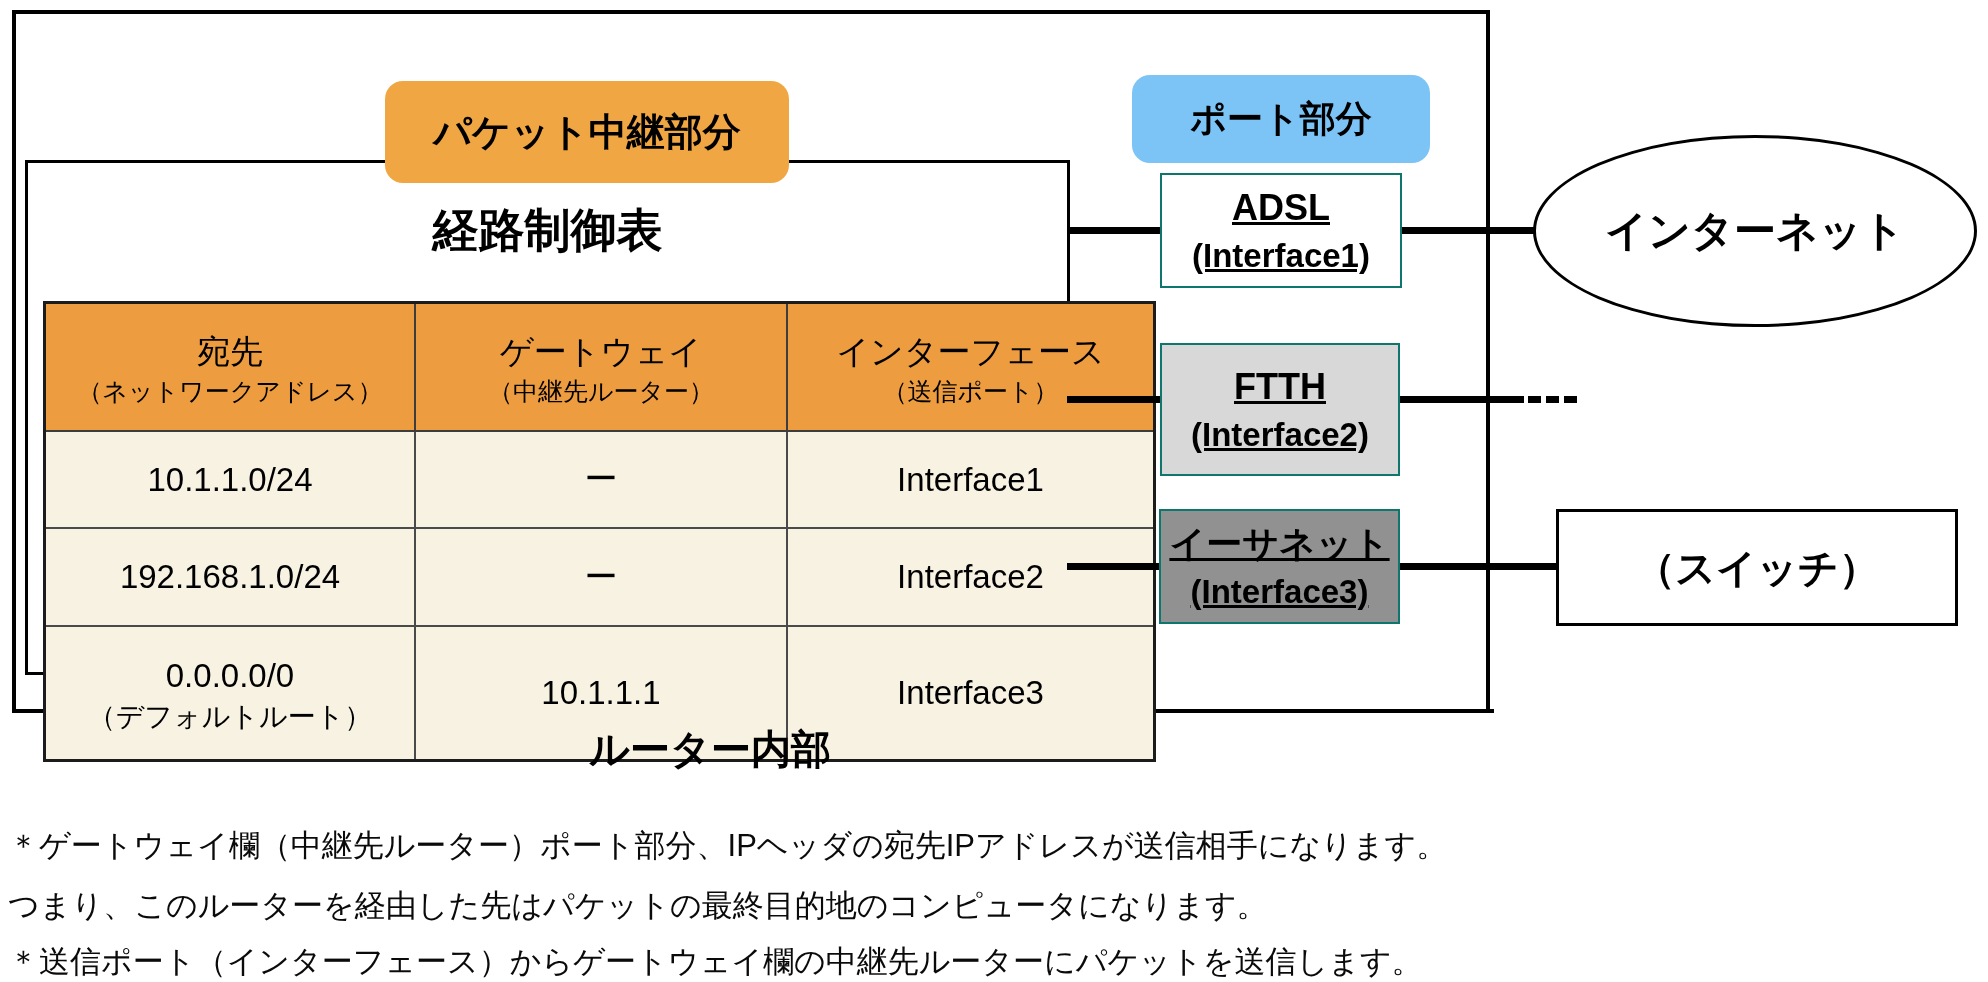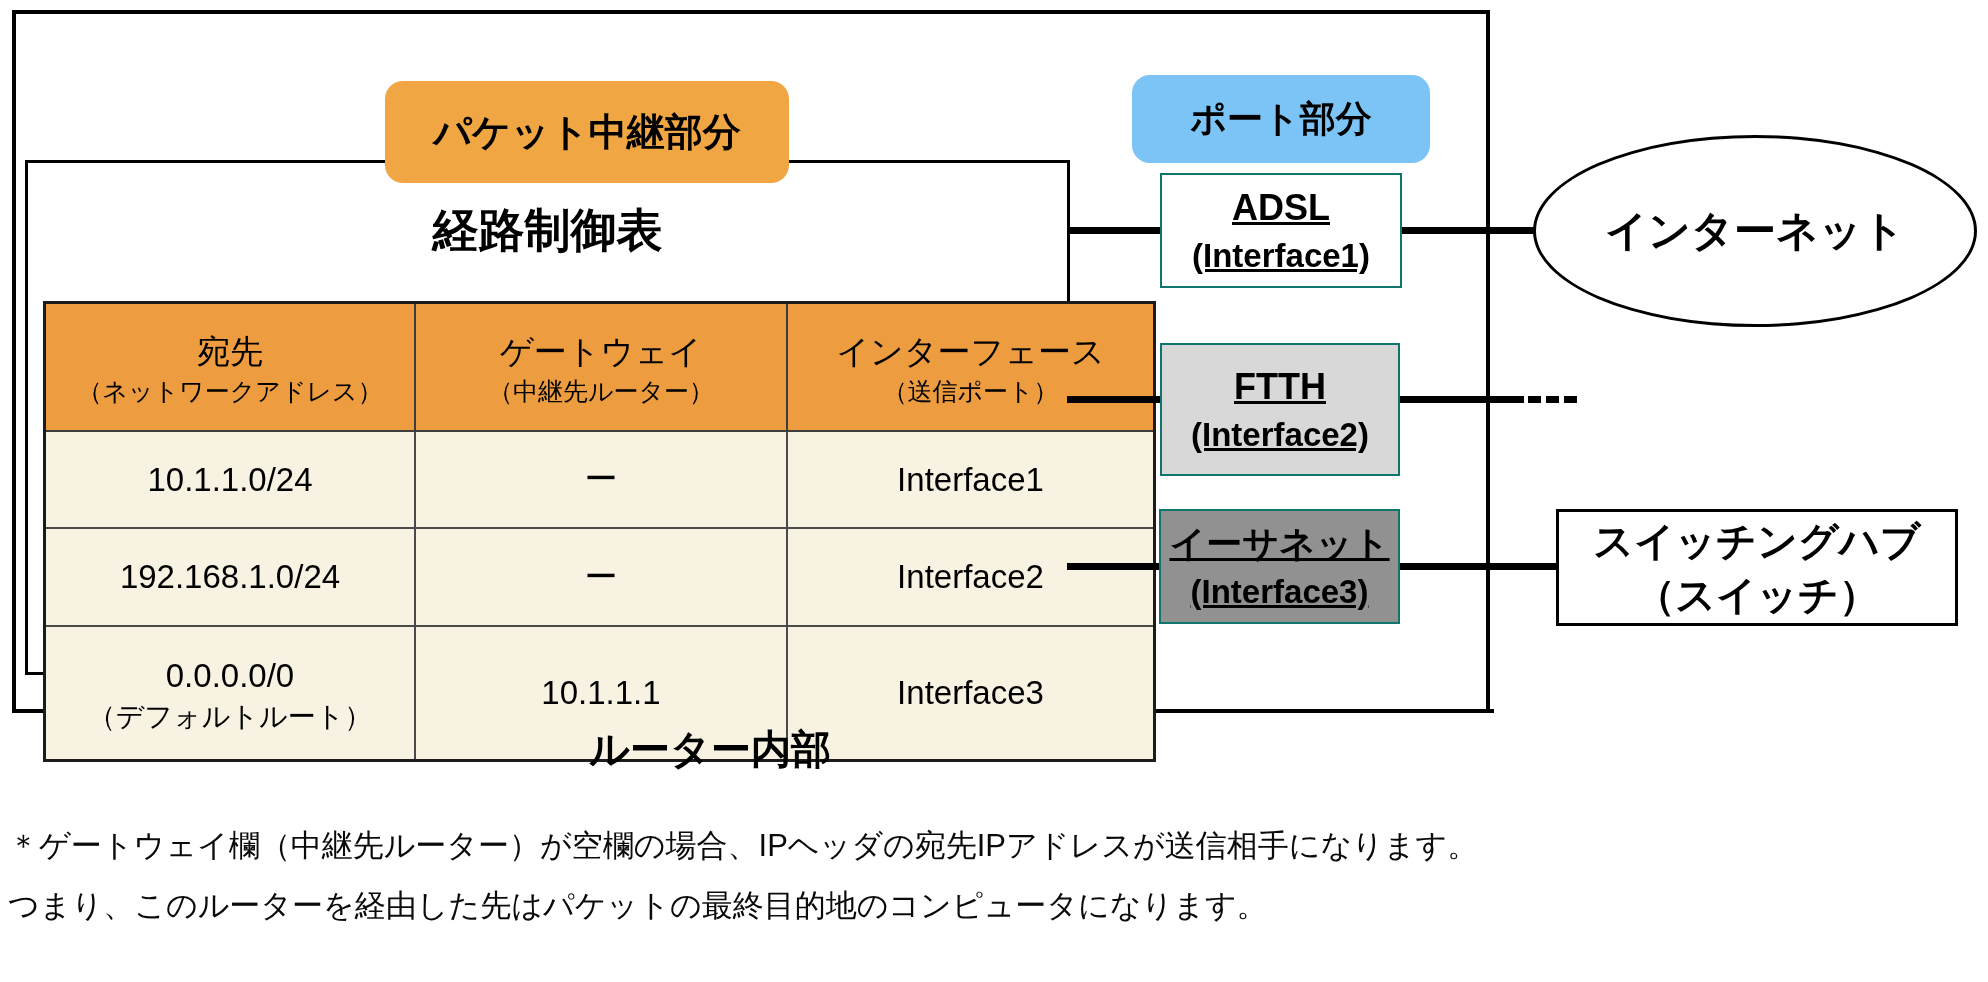--- a/index.html
+++ b/index.html
@@ -152,22 +152,22 @@
   <div class="abs port eth">
     <div class="l1">イーサネット</div>
     <div class="l2">(Interface3)</div>
   </div>
 
   <div class="abs internet">
     <span>インターネット</span>
   </div>
 
   <div class="abs hub">
-    <div class="l1">スイッチングハブ</div>
     <div class="l2">（スイッチ）</div>
   </div>
 
   <div class="abs router-label">ルーター内部</div>
 
-  <div class="abs note n1">＊ゲートウェイ欄（中継先ルーター）が空欄の場合、IPヘッダの宛先IPアドレスが送信相手になります。</div>
+  <div class="abs note n1">＊ゲートウェイ欄（中継先ルーター）ポート部分、IPヘッダの宛先IPアドレスが送信相手になります。</div>
   <div class="abs note n2">つまり、このルーターを経由した先はパケットの最終目的地のコンピュータになります。</div>
+  <div class="abs note n3">＊送信ポート（インターフェース）からゲートウェイ欄の中継先ルーターにパケットを送信します。</div>
 
 </div>
 
 </body></html>

